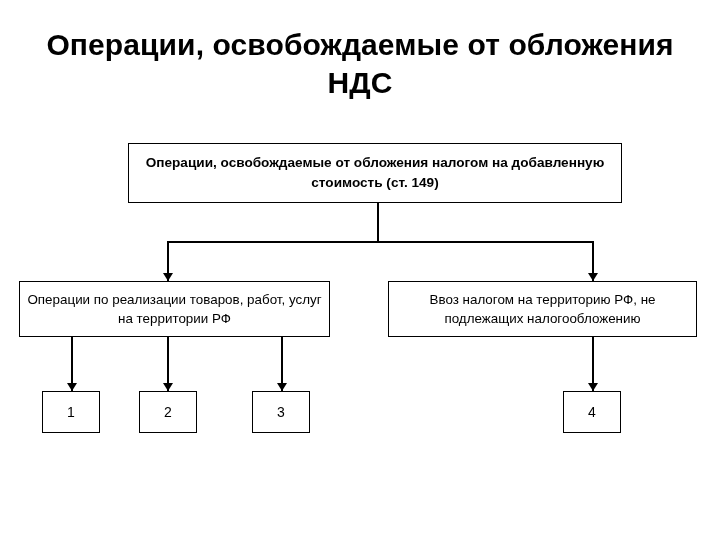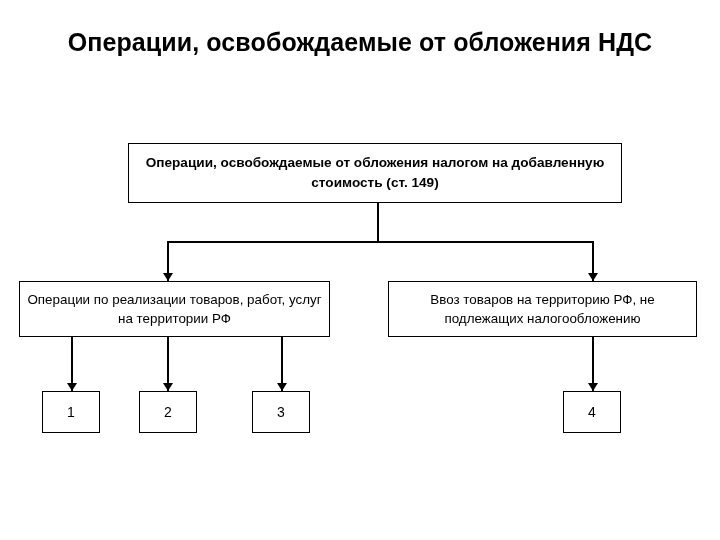--- a/index.html
+++ b/index.html
@@ -14,21 +14,21 @@
     background: #ffffff;
     font-family: "Liberation Sans", sans-serif;
     overflow: hidden;
   }
   .title {
     position: absolute;
     left: 40px;
     top: 26px;
     width: 640px;
     text-align: center;
-    font-size: 25px;
+    font-size: 30px;
     font-weight: bold;
     line-height: 1.28;
     color: #000000;
     letter-spacing: 0.1px;
   }
   .node {
     position: absolute;
     box-sizing: border-box;
     border: 1.6px solid #000000;
     background: #ffffff;
@@ -132,21 +132,21 @@
   <div class="vline" id="drop-left"></div>
   <div class="arrowhead" id="ah-left"></div>
   <div class="vline" id="drop-right"></div>
   <div class="arrowhead" id="ah-right"></div>
 
   <div class="node" id="node-left">
     <span class="node-text">Операции по реализации товаров, работ, услуг на территории РФ</span>
   </div>
 
   <div class="node" id="node-right">
-    <span class="node-text">Ввоз товаров на территорию РФ, не подлежащих налогообложению</span>
+    <span class="node-text">Ввоз налогом на территорию РФ, не подлежащих налогообложению</span>
   </div>
 
   <div class="vline" id="drop-1"></div>
   <div class="arrowhead" id="ah-1"></div>
   <div class="vline" id="drop-2"></div>
   <div class="arrowhead" id="ah-2"></div>
   <div class="vline" id="drop-3"></div>
   <div class="arrowhead" id="ah-3"></div>
   <div class="vline" id="drop-4"></div>
   <div class="arrowhead" id="ah-4"></div>

